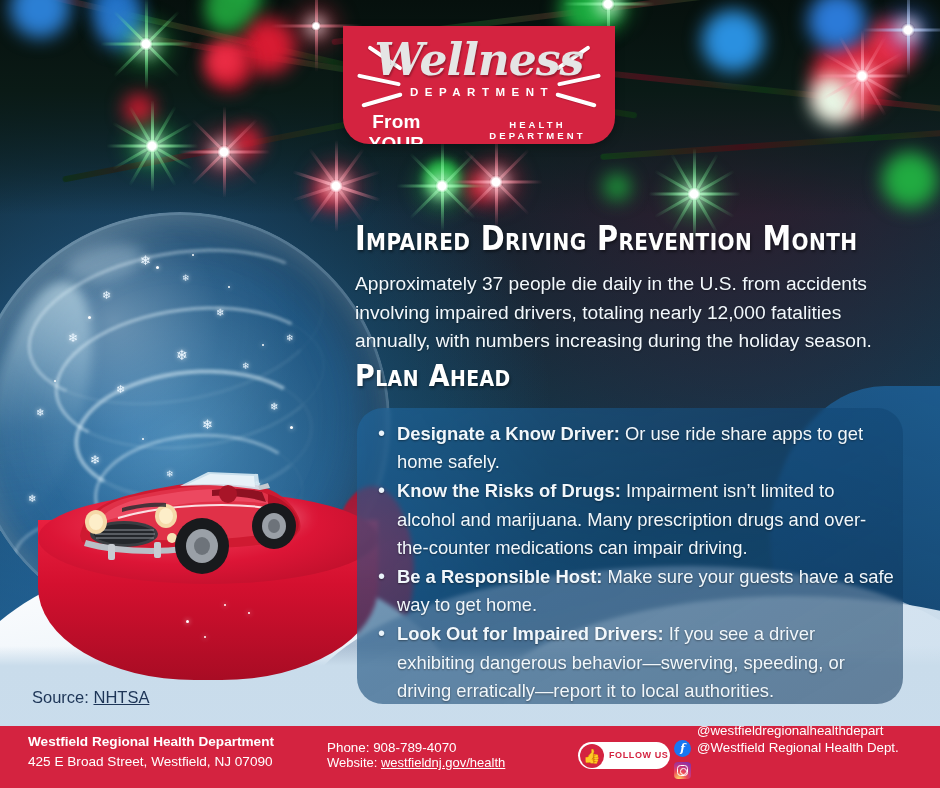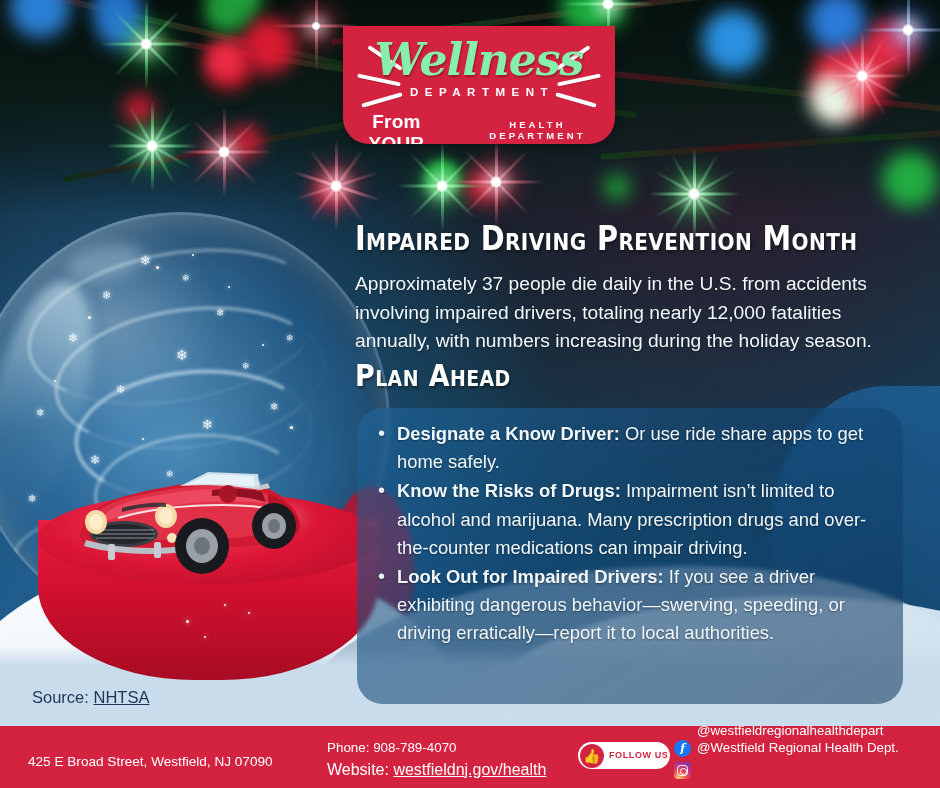--- a/index.html
+++ b/index.html
@@ -158,21 +158,21 @@
   
   .badge {
     position:absolute; left:343px; top:26px; width:272px; height:118px;
     background:#d42340; border-radius:0 0 26px 26px;
     box-shadow:0 3px 10px rgba(0,0,0,.3);
     text-align:center; overflow:hidden;
   }
   .badge-script {
     position:relative; margin-top:8px;
     font-family:"DejaVu Serif", serif; font-style:italic; font-weight:700;
-    font-size:44px; color:#86efac; letter-spacing:-1px;
+    font-size:44px; color:#e5e5e5; letter-spacing:-1px;
     text-shadow:1px 2px 2px rgba(0,0,0,.28);
   }
   .badge-sub {
     font-size:11.5px; letter-spacing:6.5px; color:#fff; font-weight:700;
     margin-top:1px; padding-left:6px;
   }
   .badge-from {
     margin-top:13px; color:#fff; display:flex; justify-content:flex-end;
     align-items:baseline; gap:10px;
   }
@@ -228,21 +228,21 @@
   .source u { text-decoration:underline; }
 
   
   .footer {
     position:absolute; left:0; top:726px; width:940px; height:62px;
     background:#d42340; color:#fff;
   }
   .f-org { position:absolute; left:28px; top:8px; font-size:13.6px; font-weight:700; }
   .f-addr { position:absolute; left:28px; top:28px; font-size:13.6px; }
   .f-phone { position:absolute; left:327px; top:14px; font-size:13.4px; }
-  .f-web { position:absolute; left:327px; top:35px; font-size:16px; }
+  .f-web { position:absolute; left:327px; top:29px; font-size:13px; }
   .f-web u { text-decoration:underline; }
 
   .follow-pill {
     position:absolute; left:578px; top:742px; width:92px; height:27px;
     background:#fff; border-radius:14px;
   }
   .follow-thumb {
     position:absolute; left:2px; top:1.5px; width:24px; height:24px;
     border-radius:50%; background:#d42340;
     display:flex; align-items:center; justify-content:center;
@@ -541,30 +541,34 @@
 
   <div class="tips-panel"></div>
   <ul class="tips">
     <li>
       <b>Designate a Know Driver:</b><span> Or use ride share apps to get home safely.</span>
     </li>
     <li>
       <b>Know the Risks of Drugs:</b><span> Impairment isn’t limited to alcohol and marijuana. Many prescription drugs and over-the-counter medications can impair driving.</span>
     </li>
     <li>
+      <b>Be a Responsible Host:</b><span> Make sure your guests have a safe way to get home.</span>
+    </li>
+    <li>
       <b>Look Out for Impaired Drivers:</b><span> If you see a driver exhibiting dangerous behavior—swerving, speeding, or driving erratically—report it to local authorities.</span>
     </li>
   </ul>
 
   <div class="source">
     <span>Source:</span>
     <u>NHTSA</u>
   </div>
 
   <div class="footer">
+    <div class="f-org">Westfield Regional Health Department</div>
     <div class="f-addr">425 E Broad Street, Westfield, NJ 07090</div>
     <div class="f-phone">Phone: 908-789-4070</div>
     <div class="f-web">
       <span>Website:</span>
       <u>westfieldnj.gov/health</u>
     </div>
   </div>
 
   <div class="follow-pill">
     <div class="follow-thumb">👍</div>

